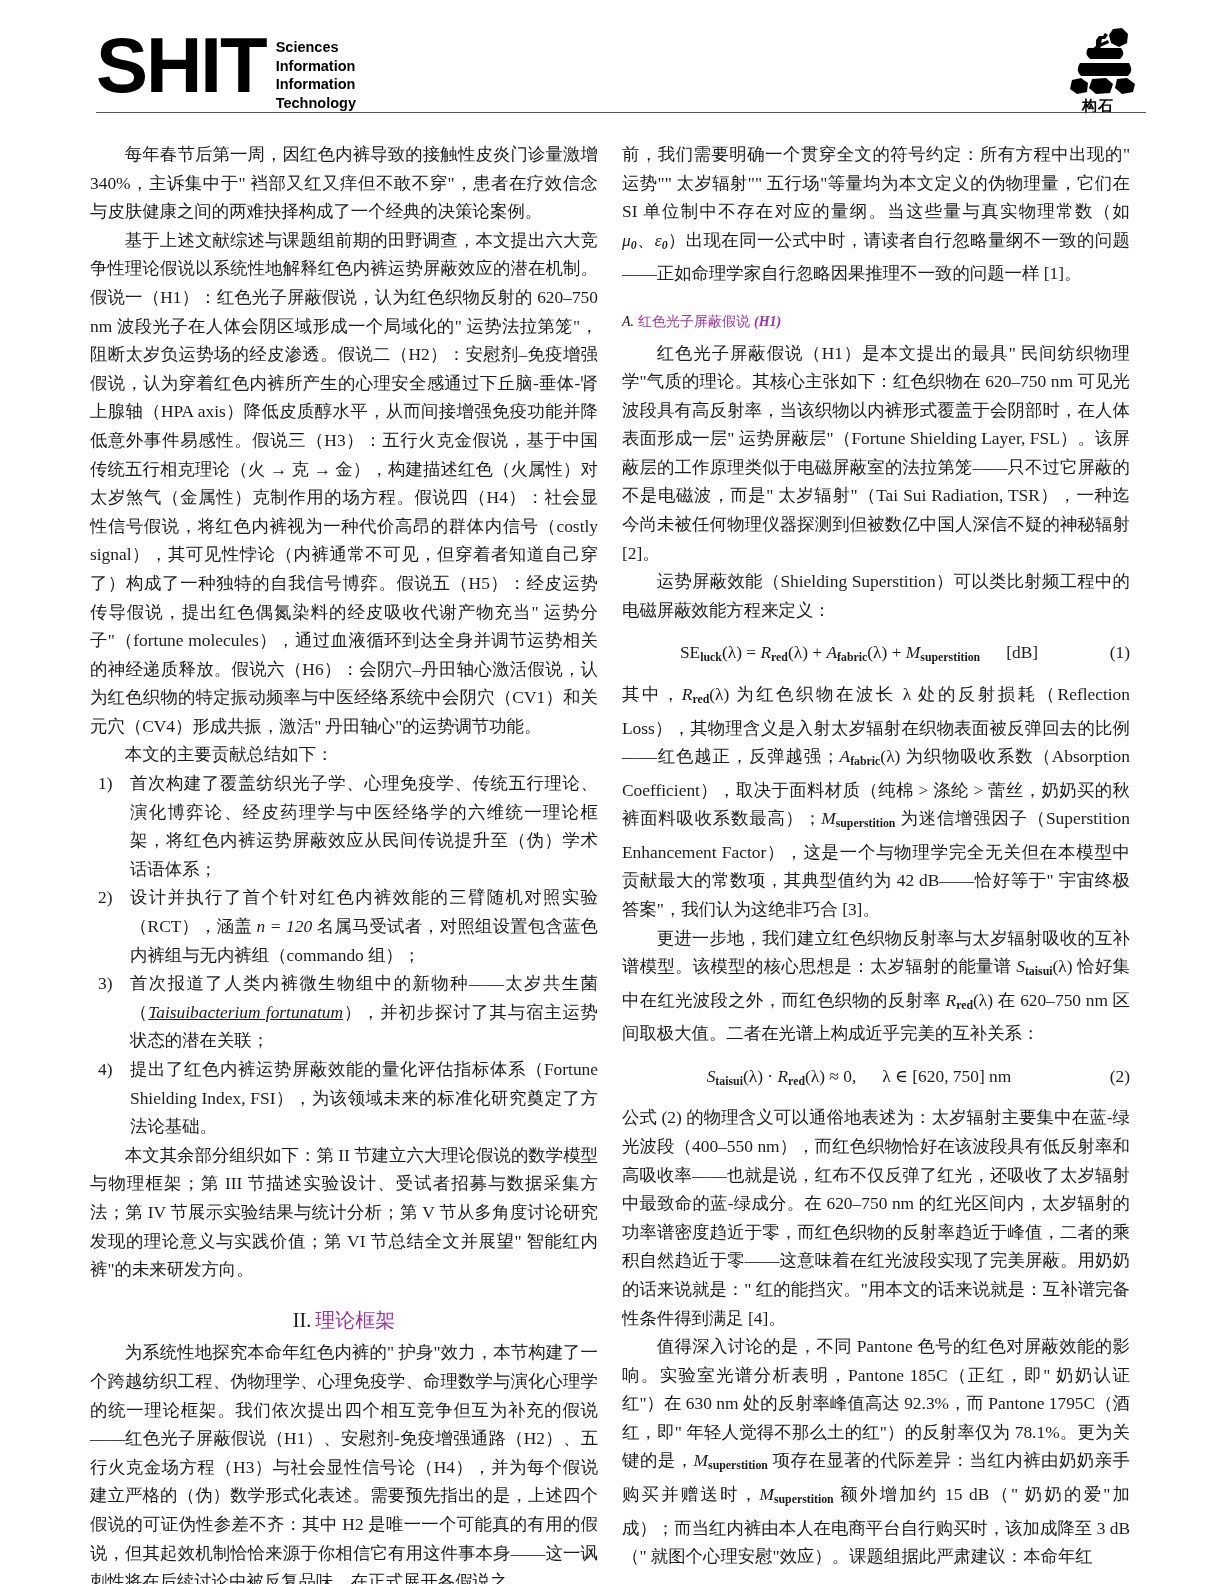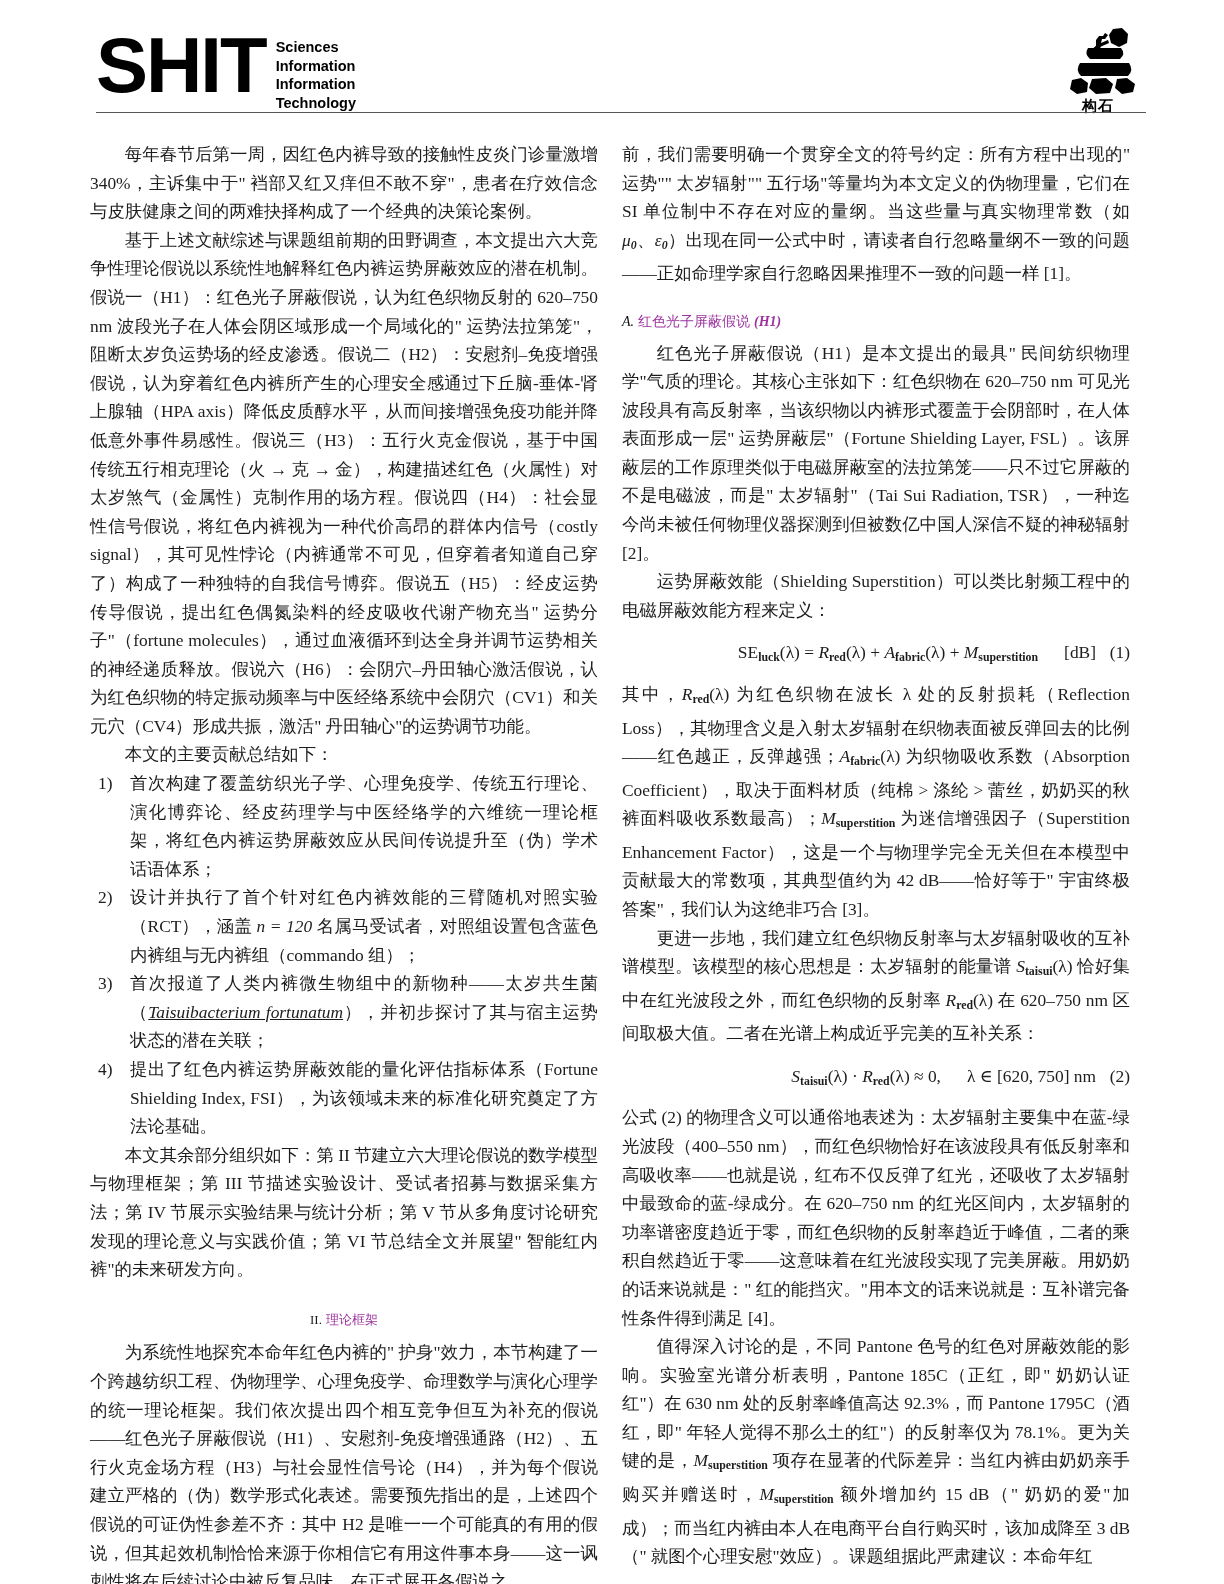--- a/index.html
+++ b/index.html
@@ -122,21 +122,21 @@
     top: 0;
     width: 34px;
     text-align: left;
   }
 
   
   .sec-head {
     text-align: center;
     text-indent: 0;
     margin: 22px 0 4px 0;
-    font-size: 13px;
+    font-size: 20px;
   }
   .sec-num { color: #1a1a1a; }
   .sec-title { color: #9c33a0; }
 
   .subsec-head {
     text-indent: 0;
     margin: 20px 0 2px 0;
     font-size: 14px;
   }
   .subsec-letter { font-style: italic; color: #111; }
@@ -146,21 +146,21 @@
   
   .eqblock {
     text-indent: 0;
     margin: 16px 0 14px 0;
     position: relative;
     font-size: 17.4px;
     line-height: 1.4;
   }
   .eqbody {
     display: block;
-    text-align: right;
+    text-align: center;
     padding-right: 34px;
   }
   .eqnum {
     position: absolute;
     right: 0;
     top: 0;
   }
   .eqspacer { display: inline-block; width: 26px; }
   sub {
     font-size: 0.68em;

